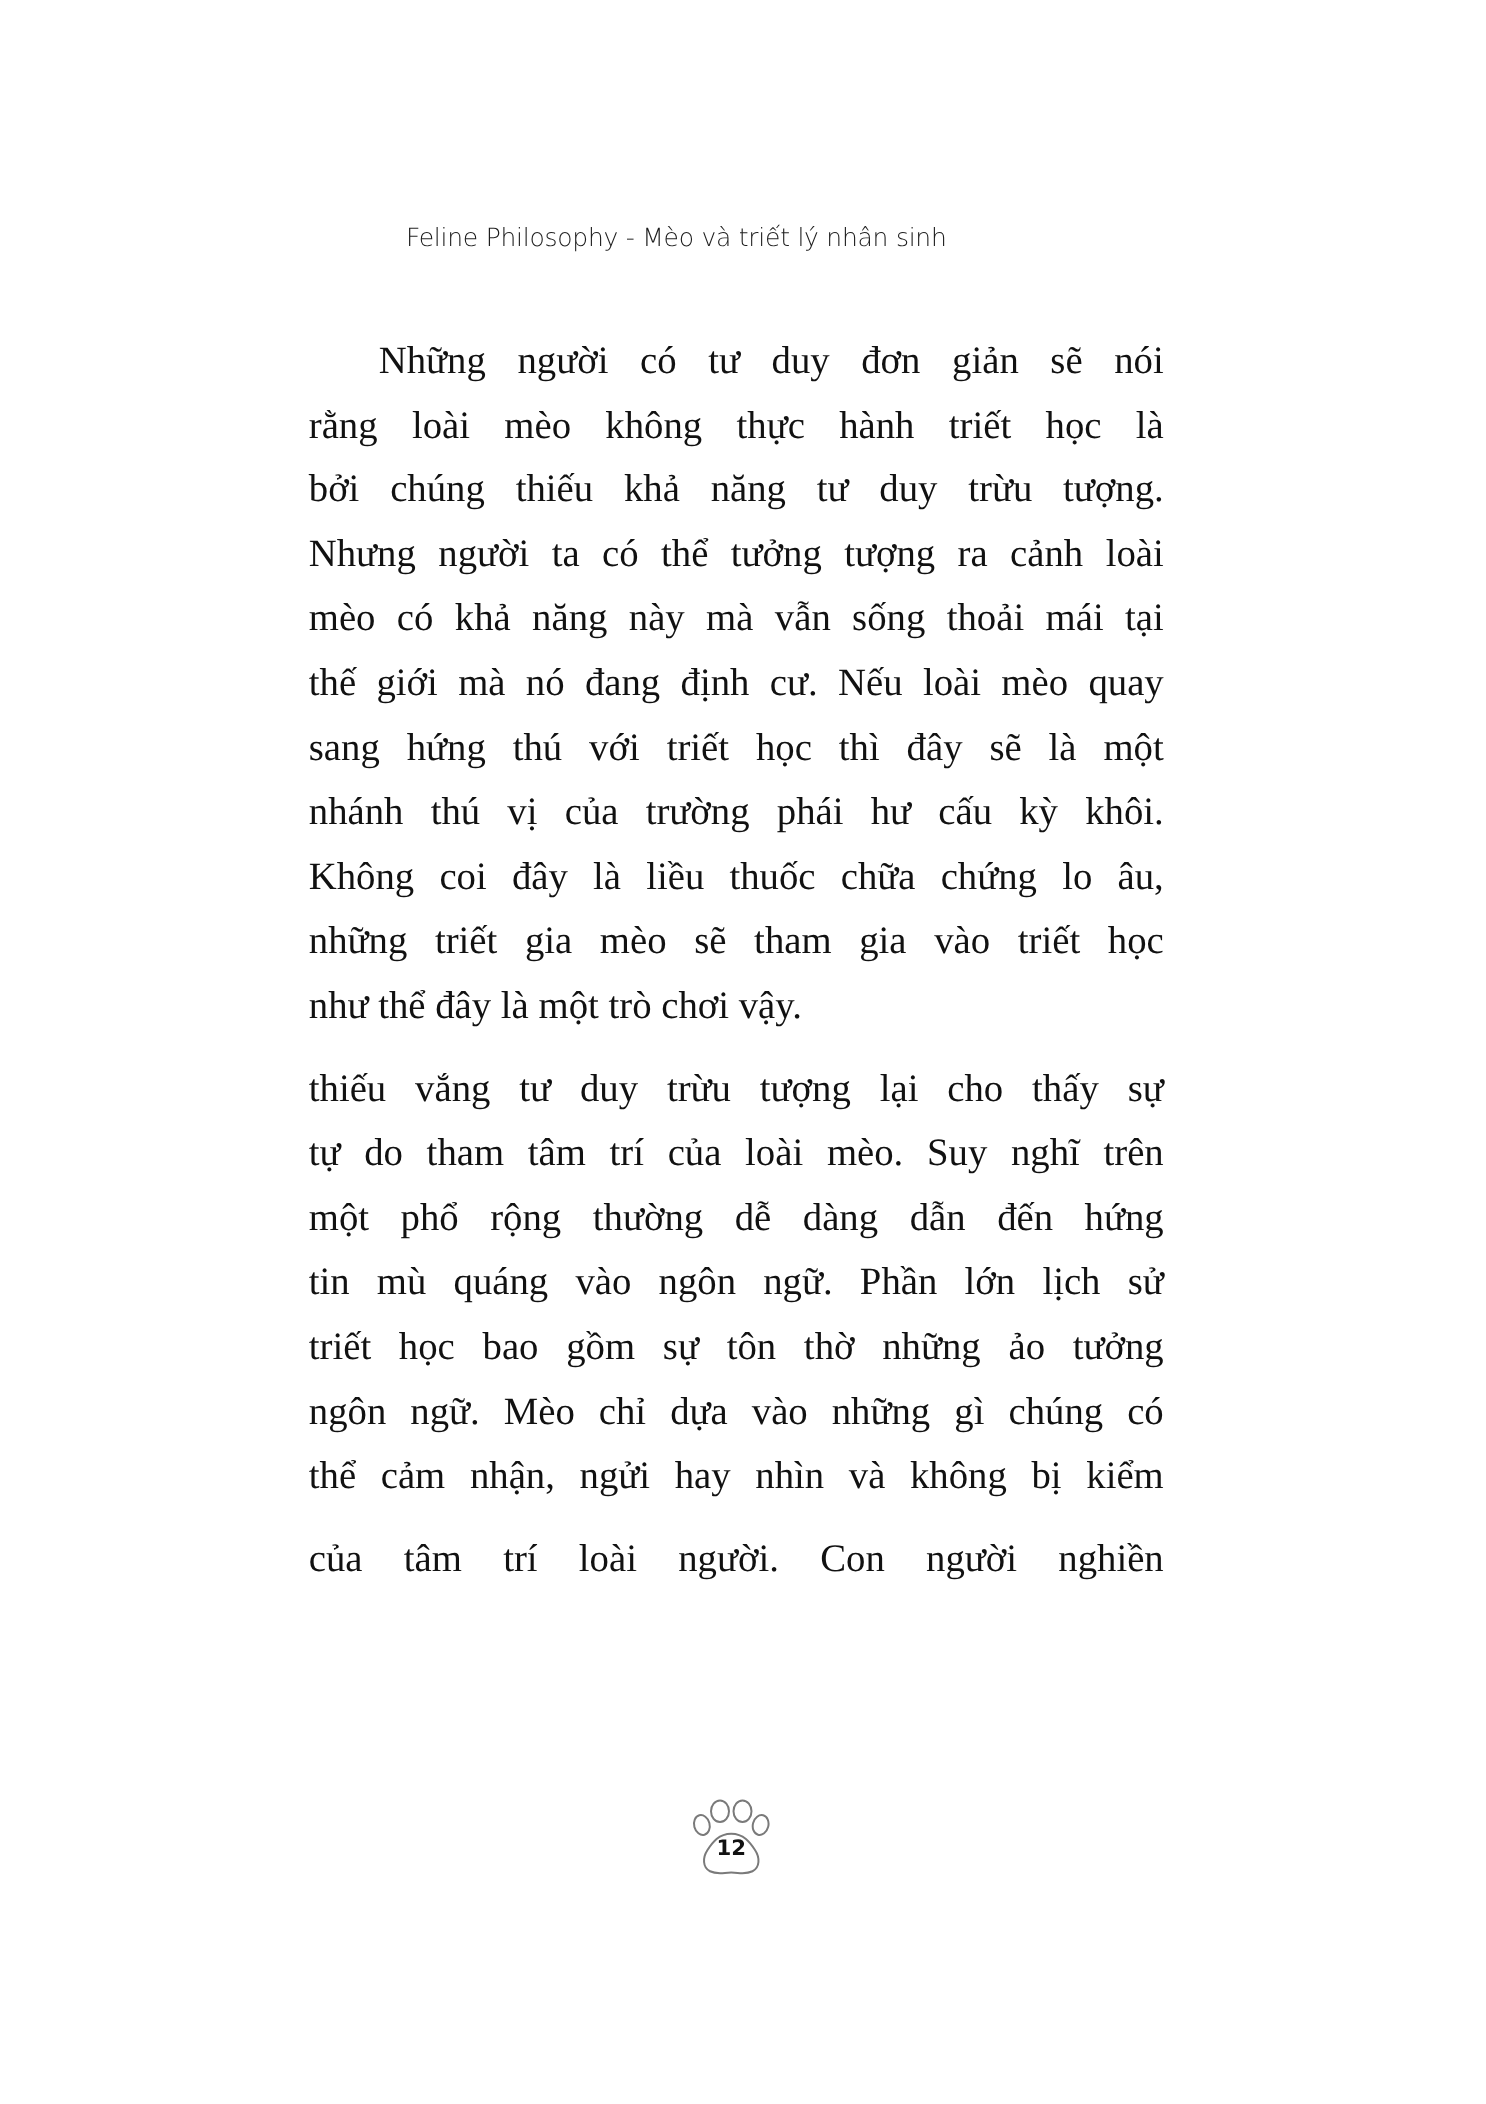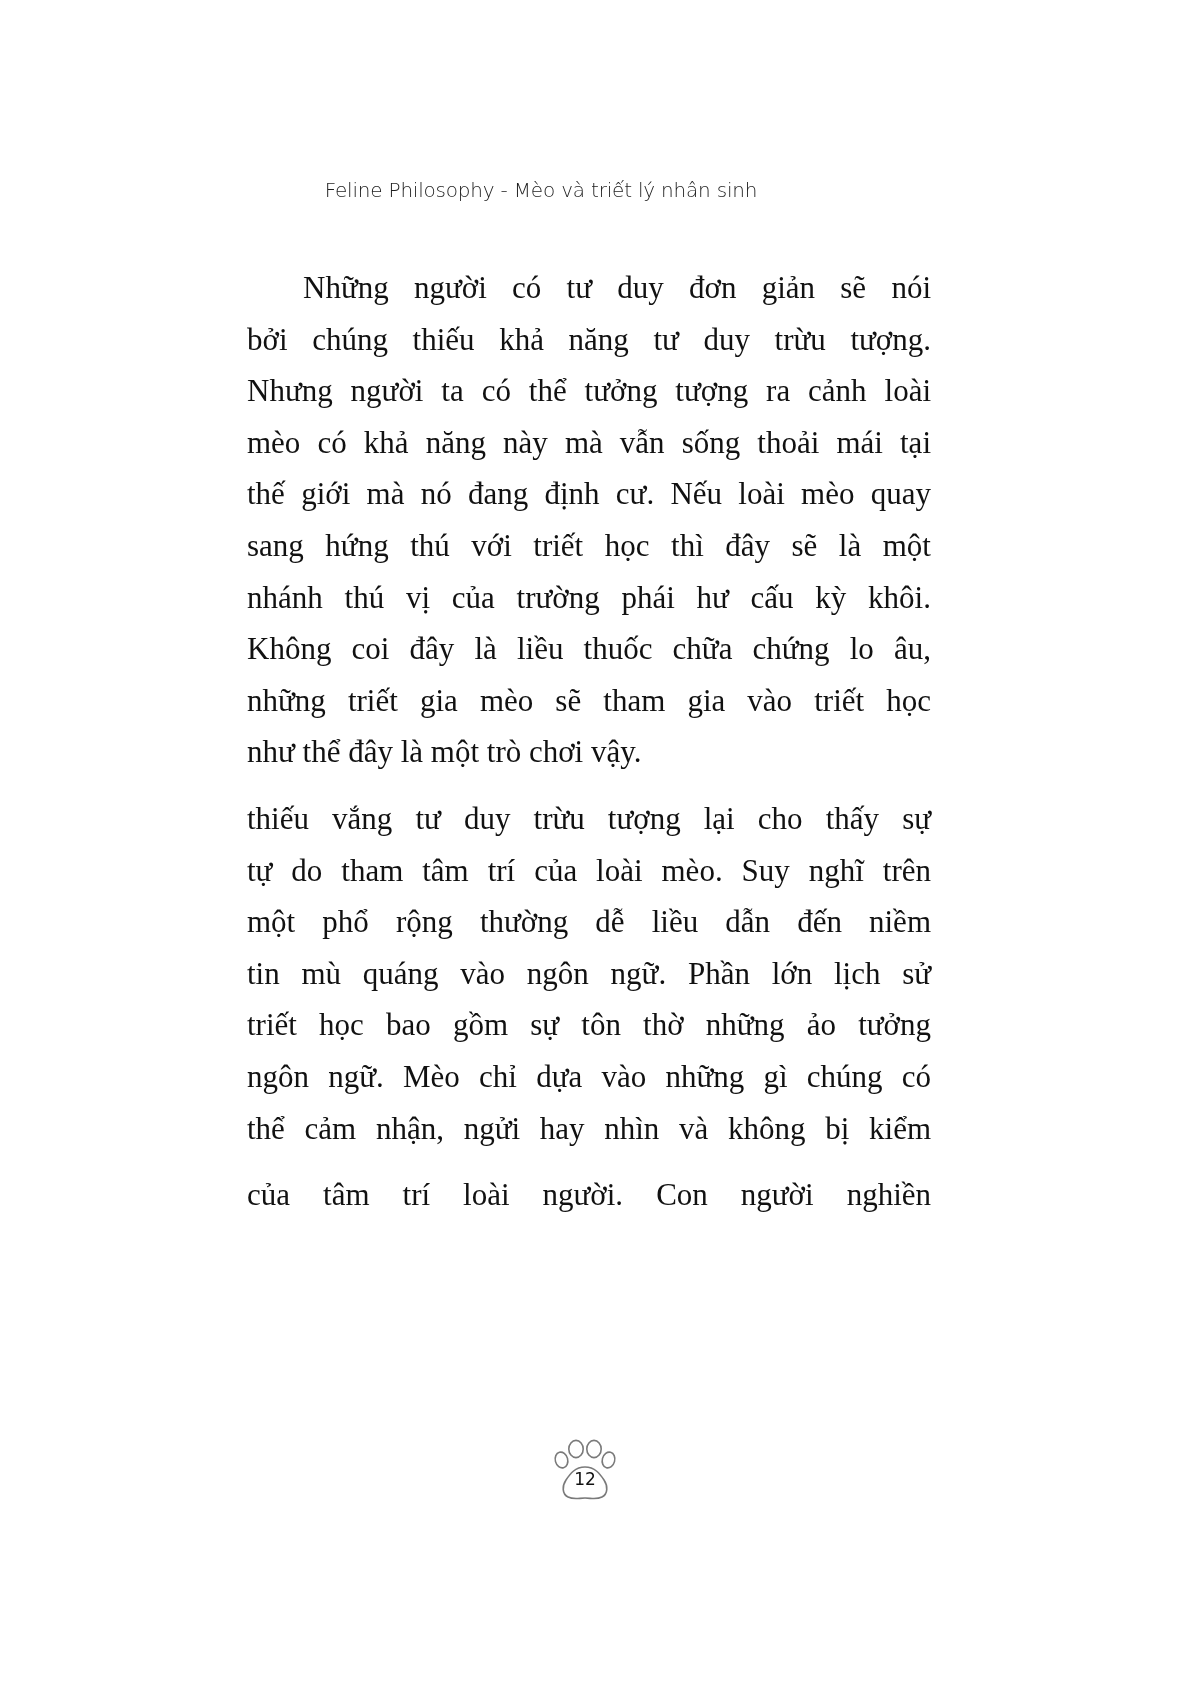--- a/index.html
+++ b/index.html
@@ -62,48 +62,49 @@
       left: 0;
       top: 0;
     }
     .page-number {
       position: absolute;
       left: 0;
       width: 74px;
       top: 37px;
       text-align: center;
       font-family: "DejaVu Sans", sans-serif;
-      font-weight: 400;
+      font-weight: 700;
       font-size: 17px;
       color: #111;
       line-height: 20px;
     }
   </style>
 </head>
 <body>
 
 <div class="running-header">Feline Philosophy - Mèo và triết lý nhân sinh</div>
 
 <div class="body-text">
   <div style="margin-bottom:15px;">
     <span class="line first">Những người có tư duy đơn giản sẽ nói</span>
+    <span class="line">rằng loài mèo không thực hành triết học là</span>
     <span class="line">bởi chúng thiếu khả năng tư duy trừu tượng.</span>
     <span class="line">Nhưng người ta có thể tưởng tượng ra cảnh loài</span>
     <span class="line">mèo có khả năng này mà vẫn sống thoải mái tại</span>
     <span class="line">thế giới mà nó đang định cư. Nếu loài mèo quay</span>
     <span class="line">sang hứng thú với triết học thì đây sẽ là một</span>
     <span class="line">nhánh thú vị của trường phái hư cấu kỳ khôi.</span>
     <span class="line">Không coi đây là liều thuốc chữa chứng lo âu,</span>
     <span class="line">những triết gia mèo sẽ tham gia vào triết học</span>
     <span class="line last">như thể đây là một trò chơi vậy.</span>
   </div>
   <div style="margin-bottom:15px;">
     <span class="line">thiếu vắng tư duy trừu tượng lại cho thấy sự</span>
     <span class="line">tự do tham tâm trí của loài mèo. Suy nghĩ trên</span>
-    <span class="line">một phổ rộng thường dễ liều dẫn đến niềm</span>
+    <span class="line">một phổ rộng thường dễ dàng dẫn đến hứng</span>
     <span class="line">tin mù quáng vào ngôn ngữ. Phần lớn lịch sử</span>
     <span class="line">triết học bao gồm sự tôn thờ những ảo tưởng</span>
     <span class="line">ngôn ngữ. Mèo chỉ dựa vào những gì chúng có</span>
     <span class="line">thể cảm nhận, ngửi hay nhìn và không bị kiểm</span>
   </div>
   <div>
     <span class="line">của tâm trí loài người. Con người nghiền</span>
   </div>
 </div>
 

